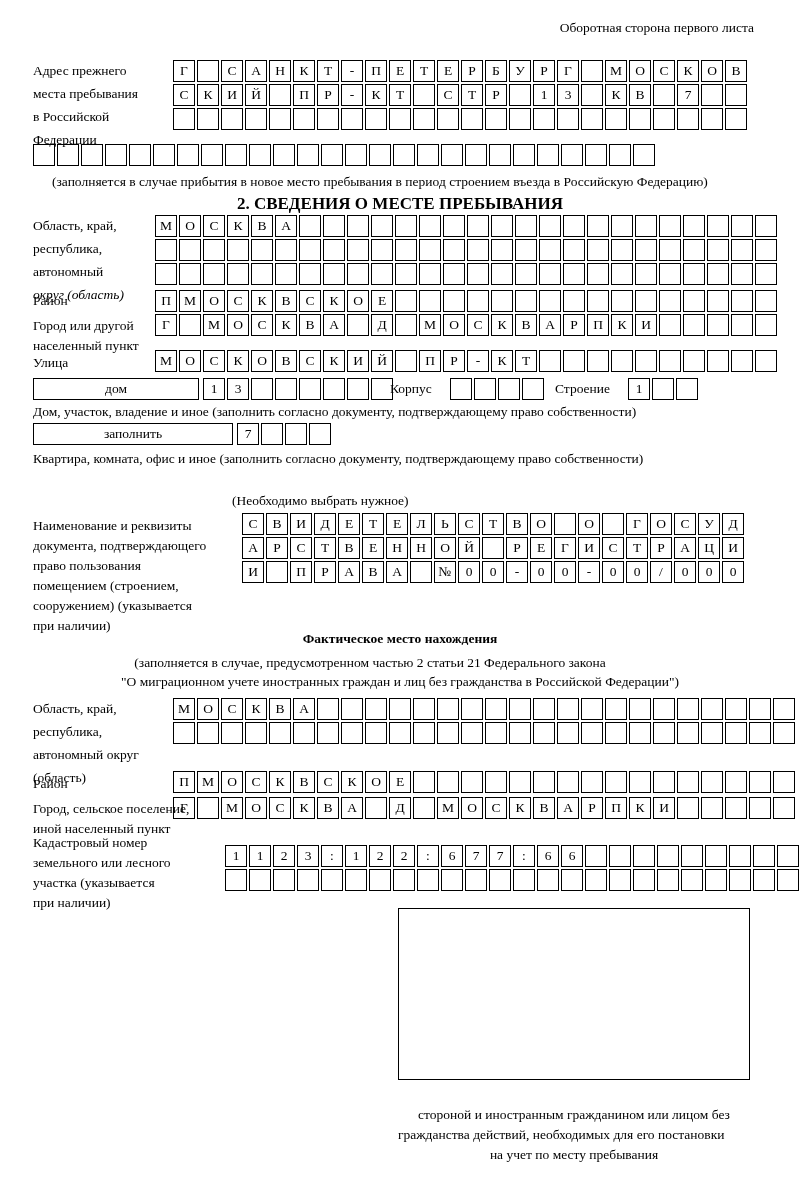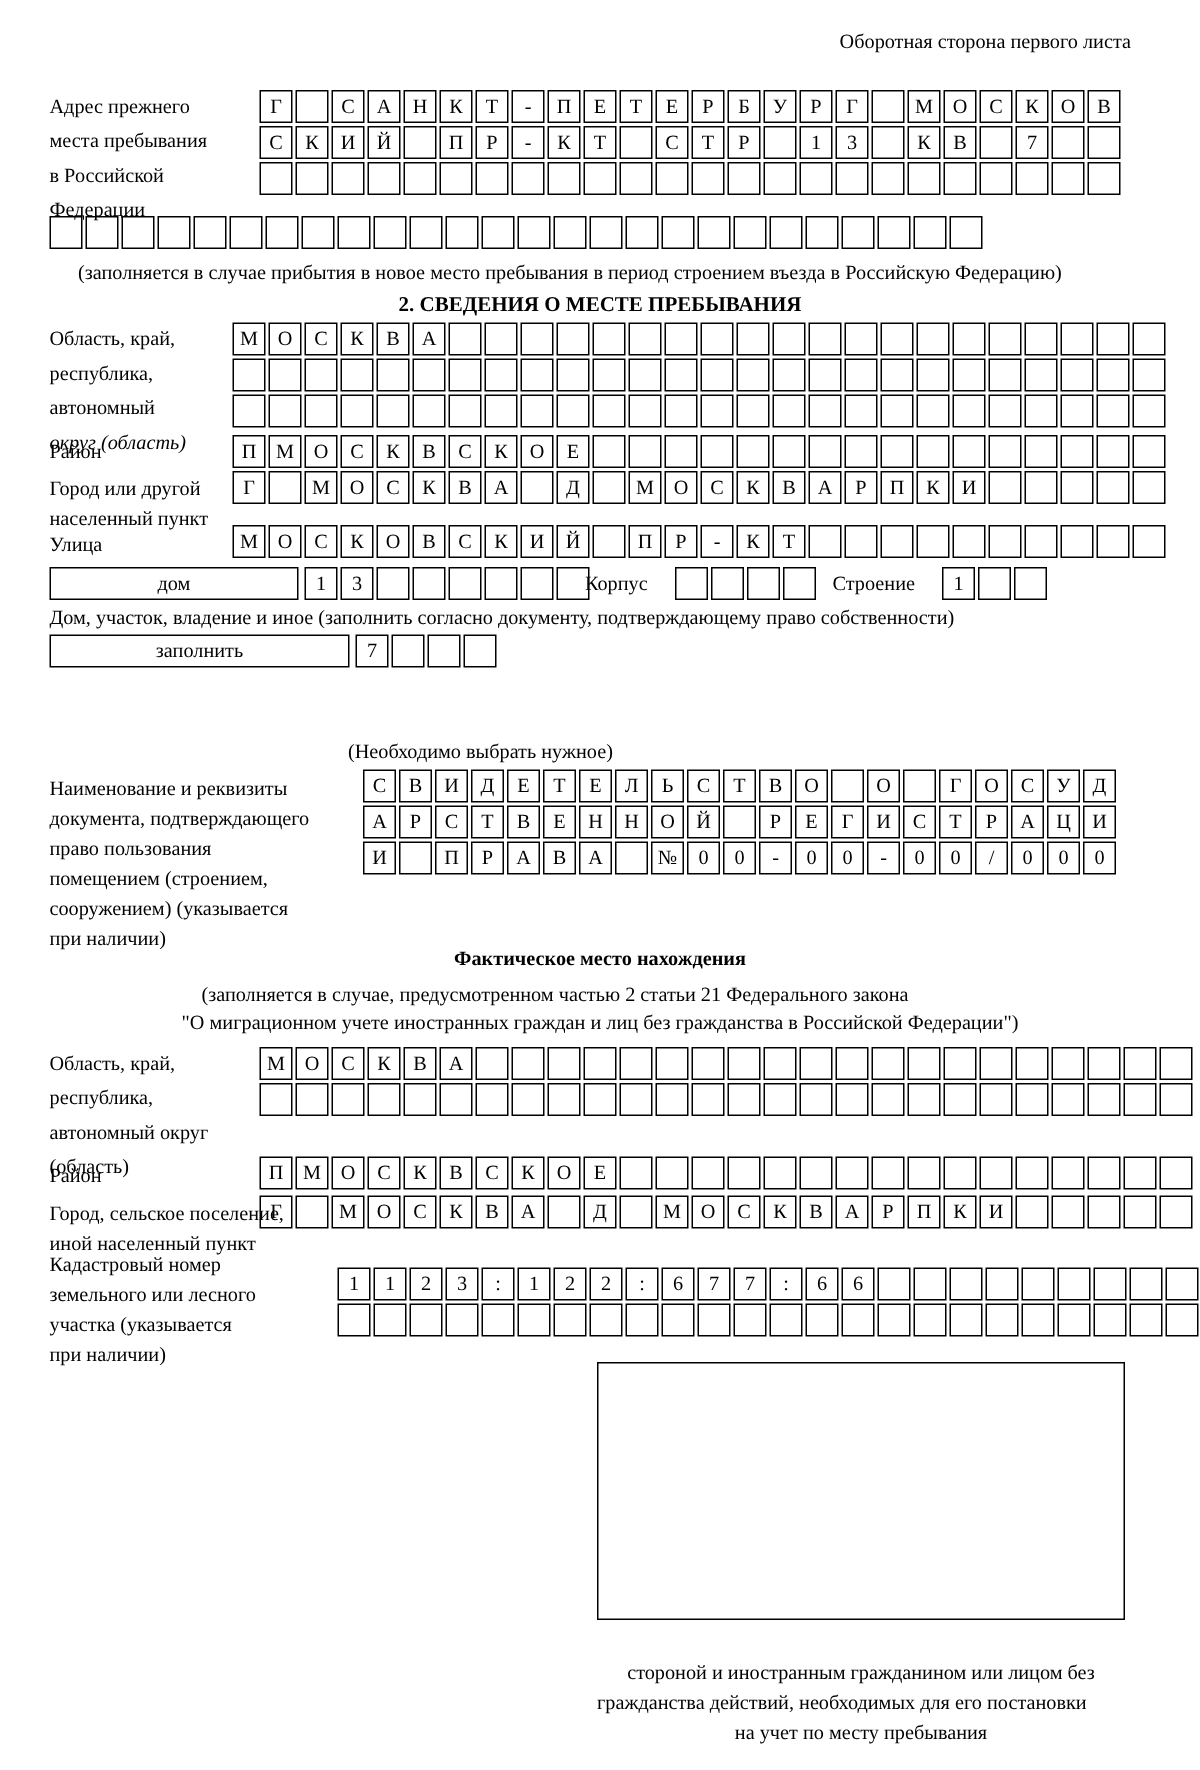--- a/index.html
+++ b/index.html
@@ -203,21 +203,21 @@
       <div class="cell"></div>
       <div class="cell"></div>
       <div class="cell"></div>
       <div class="cell"></div>
       <div class="cell"></div>
       <div class="cell"></div>
     </div>
 
   <div class="textline small" style="left:52px; top:173px;">(заполняется в случае прибытия в новое место пребывания в период строением въезда в Российскую Федерацию)</div>
 
-  <div class="textline bold" style="left:0; top:195px; width:800px; text-align:center; font-size:14px;">2. СВЕДЕНИЯ О МЕСТЕ ПРЕБЫВАНИЯ</div>
+  <div class="textline bold" style="left:0; top:195px; width:800px; text-align:center; font-size:17px;">2. СВЕДЕНИЯ О МЕСТЕ ПРЕБЫВАНИЯ</div>
 
   <div class="textline" style="left:33px; top:217px;">Область, край,</div>
   <div class="textline" style="left:33px; top:240px;">республика,</div>
   <div class="textline" style="left:33px; top:263px;">автономный</div>
   <div class="textline" style="left:33px; top:286px;font-style:italic;">округ (область)</div>
 
   <div class="row cells" style="left:155px; top:215px;">
       <div class="cell">М</div>
       <div class="cell">О</div>
       <div class="cell">С</div>
@@ -420,20 +420,21 @@
 
   <div class="textline small" style="left:33px; top:403px;">Дом, участок, владение и иное (заполнить согласно документу, подтверждающему право собственности)</div>
 
   <div class="namebox" style="left:33px; top:423px; width:200px;">заполнить</div>
   <div class="row cells" style="left:237px; top:423px;">
       <div class="cell">7</div>
       <div class="cell"></div>
       <div class="cell"></div>
       <div class="cell"></div>
     </div>
+  <div class="textline small" style="left:33px; top:450px;">Квартира, комната, офис и иное (заполнить согласно документу, подтверждающему право собственности)</div>
 
   <div class="textline small" style="left:232px; top:492px;">(Необходимо выбрать нужное)</div>
 
   <div class="textline" style="left:33px; top:517px;">Наименование и реквизиты</div>
   <div class="textline" style="left:33px; top:537px;">документа, подтверждающего</div>
   <div class="textline" style="left:33px; top:557px;">право пользования</div>
   <div class="textline" style="left:33px; top:577px;">помещением (строением,</div>
   <div class="textline" style="left:33px; top:597px;">сооружением) (указывается</div>
   <div class="textline" style="left:33px; top:617px;">при наличии)</div>
 

